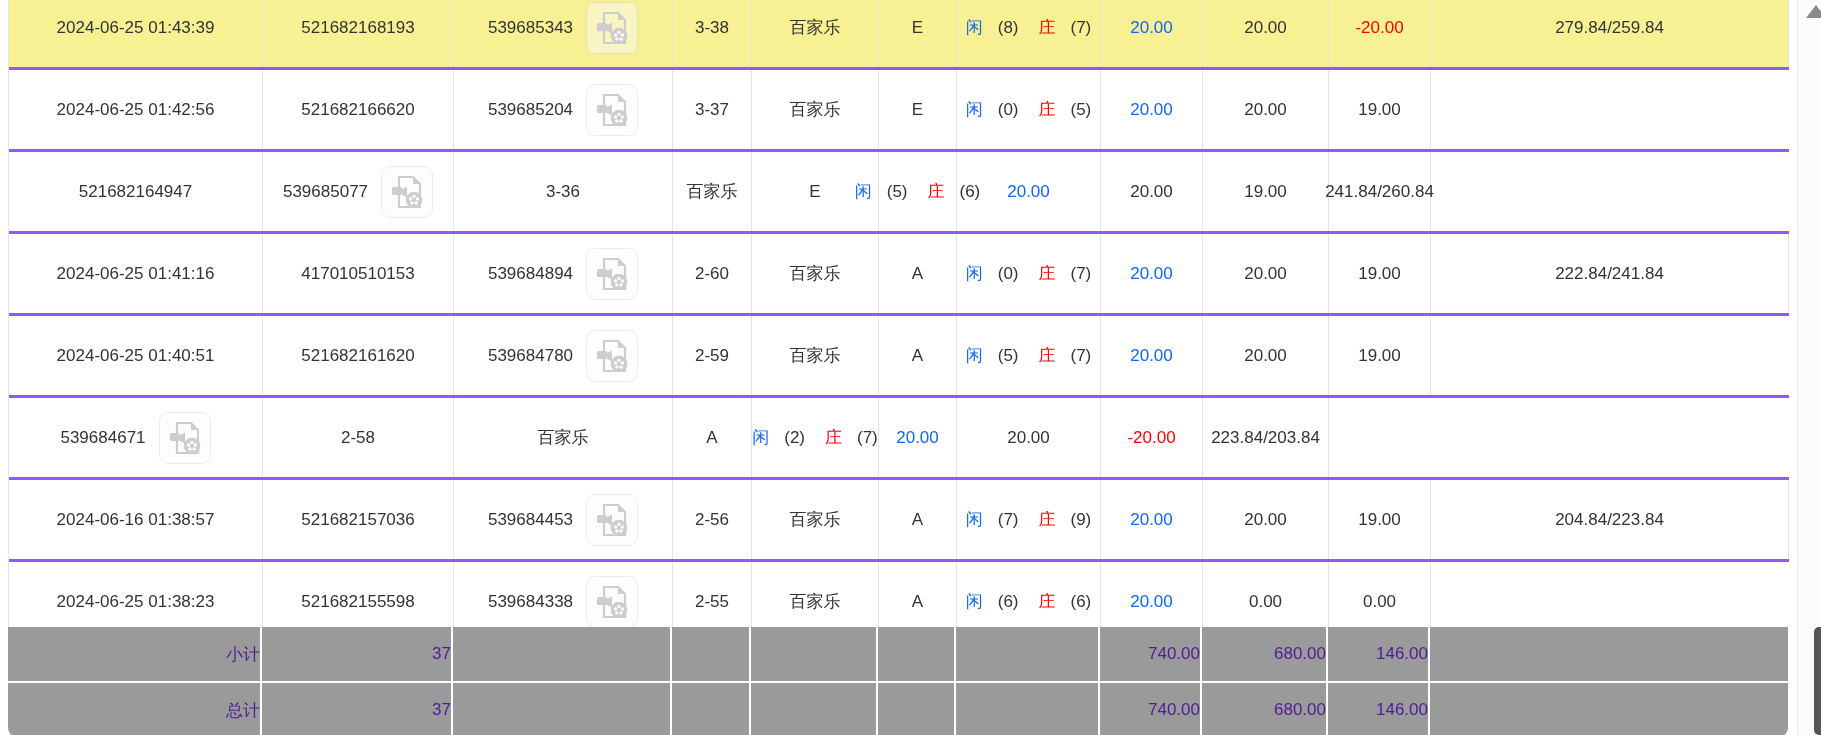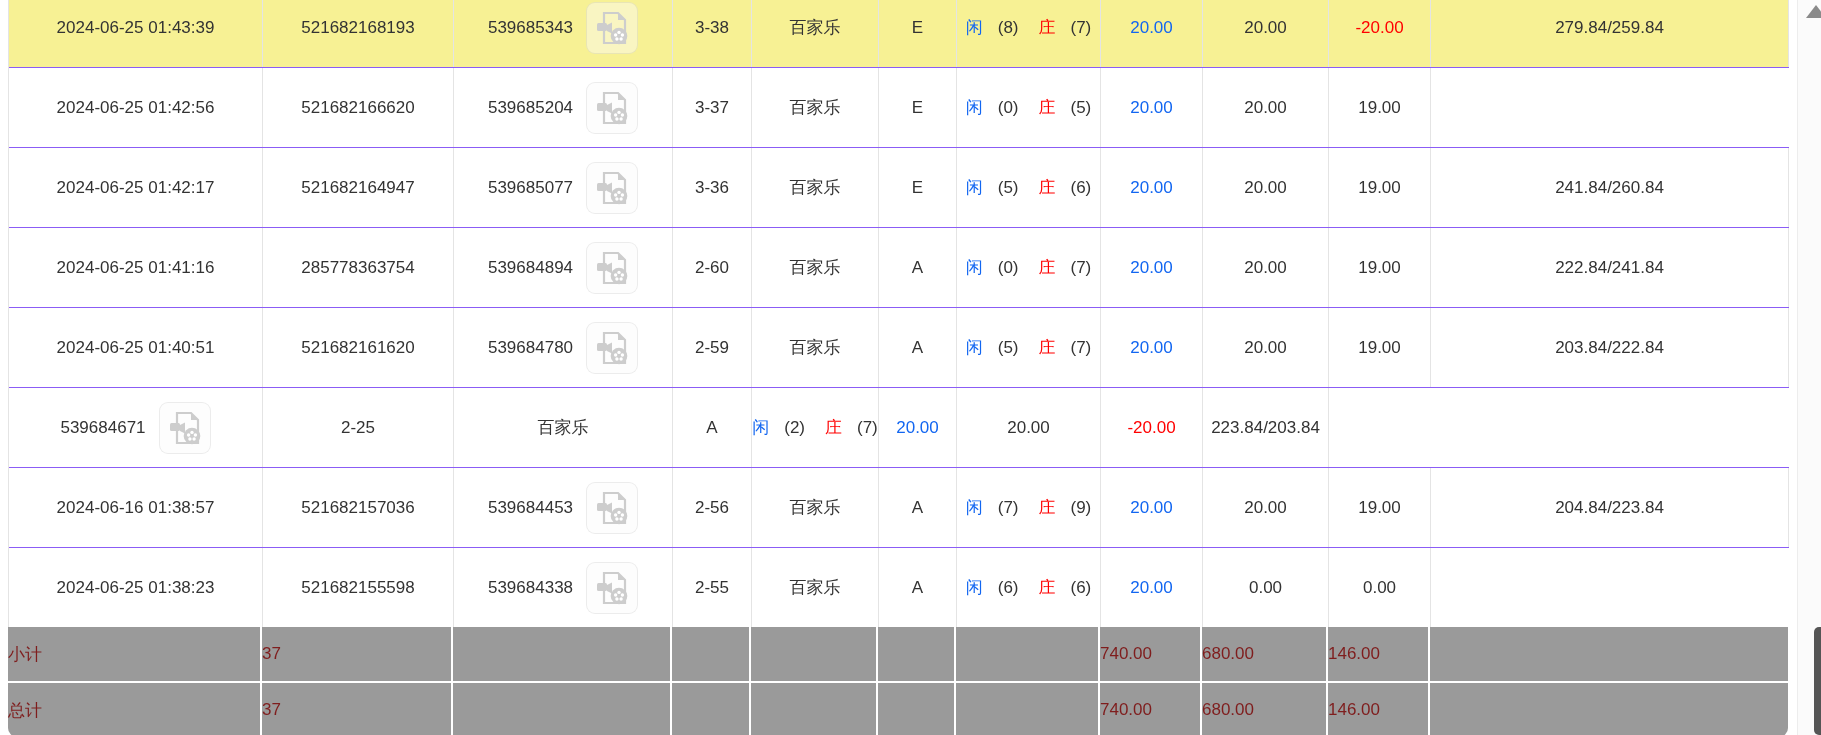--- a/index.html
+++ b/index.html
@@ -12,21 +12,21 @@
   .table{
     position:absolute;left:8px;top:-12px;width:1780px;
     border-left:1px solid #e4e4e4;
   }
   .row{
     display:grid;
     grid-template-columns:254px 191px 219px 79px 127px 78px 144px 102px 126px 102px 358px;
     height:79px;
     background:#fff;
   }
-  .row + .row{border-top:1px solid #8b5cf6;}
+  .row + .row{border-top:3px solid #8b5cf6;}
   .row.highlight{background:#f7f194;}
   .cell{
     display:flex;align-items:center;justify-content:center;
     border-right:1px solid #e4e4e4;
     box-sizing:border-box;
     white-space:nowrap;
     gap:13px;
   }
   .blue{color:#1266f1;}
   .red{color:#ff0000;}
@@ -42,22 +42,22 @@
   .video-btn svg{display:block;}
   
   .footer{position:absolute;left:8px;top:627px;width:1780px;}
   .frow{
     display:grid;
     grid-template-columns:254px 191px 219px 79px 127px 78px 144px 102px 126px 102px 358px;
     height:54px;
     margin-bottom:2px;
   }
   .fcell{
-    background:#9a9a9a;color:#7f1d1d;
-    display:flex;align-items:center;justify-content:flex-start;
+    background:#9a9a9a;color:#4c1d95;
+    display:flex;align-items:center;justify-content:flex-end;
     border-right:2px solid #ffffff;
     box-sizing:border-box;white-space:nowrap;
   }
   .fcell:last-child{border-right:none;}
   .frow.last .fcell:first-child{border-bottom-left-radius:9px;}
   .frow.last .fcell:last-child{border-bottom-right-radius:9px;}
   
   .scroll-track{
     position:absolute;left:1797px;top:0;width:24px;height:735px;
     background:#fbfbfb;border-left:1px solid #ededed;
@@ -178,23 +178,20 @@
       </div>
     <div class="cell">
         <span>20.00</span>
       </div>
     <div class="cell">
         <span>19.00</span>
       </div>
   </div>
     <div class="row">
     <div class="cell">
-        <span>2024-06-25 01:42:17</span>
-      </div>
-    <div class="cell">
         <span>521682164947</span>
       </div>
     <div class="cell">
       <span>539685077</span>
       <button class="video-btn">
         <span>
           <svg width="34" height="36" viewBox="0 0 34 36">
             <path d="M9 3 h14 l7 7 v23 h-21 z" fill="none" stroke="#cdcdcd" stroke-width="2.2"></path>
             <path d="M23 3 l7 7 h-7 z" fill="#cdcdcd"></path>
             <rect x="2" y="13" width="10" height="8" rx="1.5" fill="#cdcdcd"></rect>
@@ -235,21 +232,21 @@
       </div>
     <div class="cell">
         <span>241.84/260.84</span>
       </div>
   </div>
     <div class="row">
     <div class="cell">
         <span>2024-06-25 01:41:16</span>
       </div>
     <div class="cell">
-        <span>285778363754</span>
+        <span>417010510153</span>
       </div>
     <div class="cell">
       <span>539684894</span>
       <button class="video-btn">
         <span>
           <svg width="34" height="36" viewBox="0 0 34 36">
             <path d="M9 3 h14 l7 7 v23 h-21 z" fill="none" stroke="#cdcdcd" stroke-width="2.2"></path>
             <path d="M23 3 l7 7 h-7 z" fill="#cdcdcd"></path>
             <rect x="2" y="13" width="10" height="8" rx="1.5" fill="#cdcdcd"></rect>
             <path d="M12 15 l5 -2.5 v11 l-5 -2.5 z" fill="#cdcdcd"></path>
@@ -334,23 +331,20 @@
     </div>
     <div class="cell">
         <span class="blue">20.00</span>
       </div>
     <div class="cell">
         <span>20.00</span>
       </div>
     <div class="cell">
         <span>19.00</span>
       </div>
-    <div class="cell">
-        <span>203.84/222.84</span>
-      </div>
   </div>
     <div class="row">
     <div class="cell">
       <span>539684671</span>
       <button class="video-btn">
         <span>
           <svg width="34" height="36" viewBox="0 0 34 36">
             <path d="M9 3 h14 l7 7 v23 h-21 z" fill="none" stroke="#cdcdcd" stroke-width="2.2"></path>
             <path d="M23 3 l7 7 h-7 z" fill="#cdcdcd"></path>
             <rect x="2" y="13" width="10" height="8" rx="1.5" fill="#cdcdcd"></rect>
@@ -359,21 +353,21 @@
             <circle cx="24" cy="22.4" r="1.7" fill="#fff"></circle>
             <circle cx="20.6" cy="25" r="1.7" fill="#fff"></circle>
             <circle cx="27.4" cy="25" r="1.7" fill="#fff"></circle>
             <circle cx="21.9" cy="29" r="1.7" fill="#fff"></circle>
             <circle cx="26.1" cy="29" r="1.7" fill="#fff"></circle>
           </svg>
         </span>
       </button>
     </div>
     <div class="cell">
-        <span>2-25</span>
+        <span>2-58</span>
       </div>
     <div class="cell">
         <span>百家乐</span>
       </div>
     <div class="cell">
         <span>A</span>
       </div>
     <div class="cell result-cell">
       <span class="blue">闲</span>
         <span>(2)</span>

